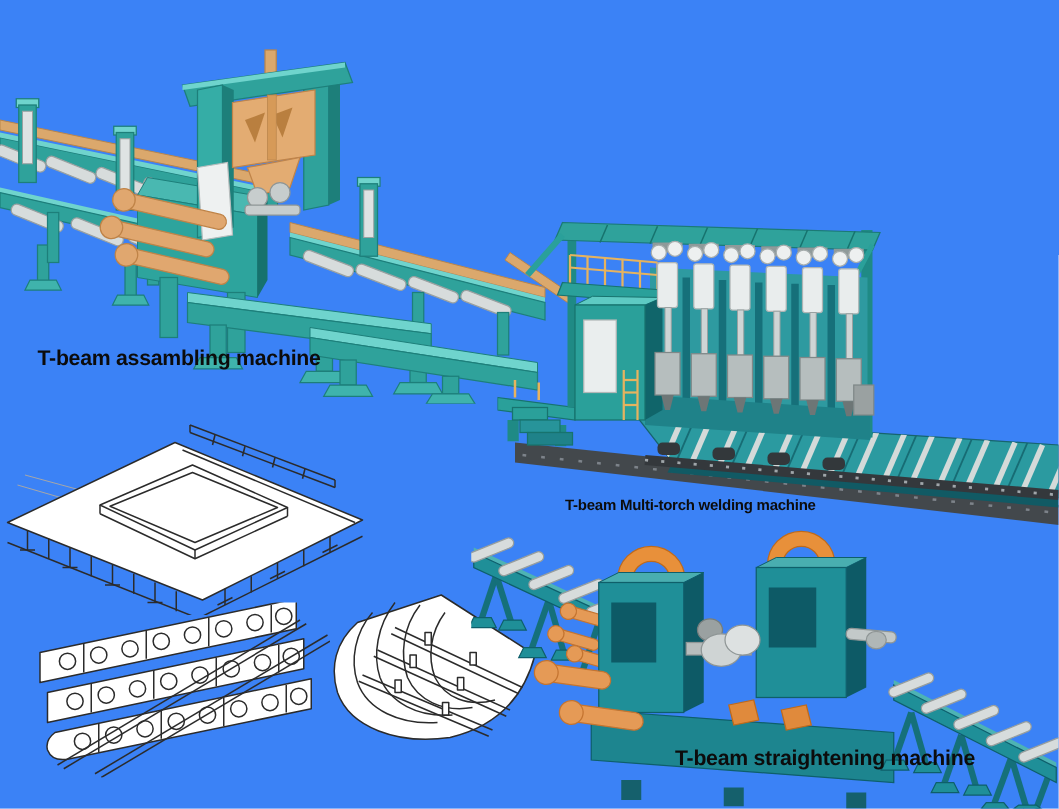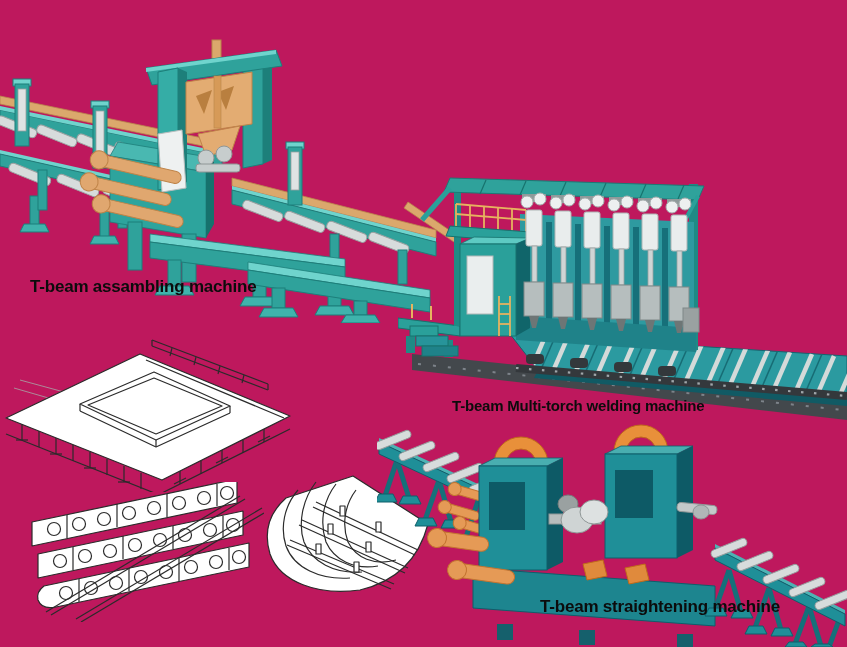--- a/index.html
+++ b/index.html
@@ -1,16 +1,16 @@
 <!DOCTYPE html>
 <html><head>
 <meta charset="utf-8">
 <style>
   html,body{margin:0;padding:0;background:#fff;}
-  .canvas{position:relative;width:847px;height:647px;background:#be185d;overflow:hidden;
+  .canvas{position:relative;width:847px;height:647px;background:#3b82f6;overflow:hidden;
           font-family:"Liberation Sans",sans-serif;}
   .abs{position:absolute;}
   .machine-label{position:absolute;font-weight:700;color:#0c0c0c;font-size:17px;
                  letter-spacing:-0.2px;white-space:nowrap;}
   svg{display:block;}
 </style>
 </head>
 <body>
 
 <div class="canvas">
@@ -568,16 +568,16 @@
         <rect x="-19" y="-4" width="38" height="8" rx="4" transform="translate(352,130) rotate(-22)"></rect>
         <rect x="-19" y="-4" width="38" height="8" rx="4" transform="translate(378,143) rotate(-22)"></rect>
         <rect x="-19" y="-4" width="38" height="8" rx="4" transform="translate(404,156) rotate(-22)"></rect>
         <rect x="-19" y="-4" width="38" height="8" rx="4" transform="translate(430,169) rotate(-22)"></rect>
         <rect x="-19" y="-4" width="38" height="8" rx="4" transform="translate(456,182) rotate(-22)"></rect>
       </g>
     </g>
   </svg>
 
   <div class="machine-label" style="left:30px;top:277px">T-beam assambling machine</div>
-  <div class="machine-label" style="left:452px;top:397px;font-size:15px">T-beam Multi-torch welding machine</div>
+  <div class="machine-label" style="left:452px;top:397px;font-size:12px">T-beam Multi-torch welding machine</div>
   <div class="machine-label" style="left:540px;top:597px">T-beam straightening machine</div>
 
 </div>
 
 </body></html>

